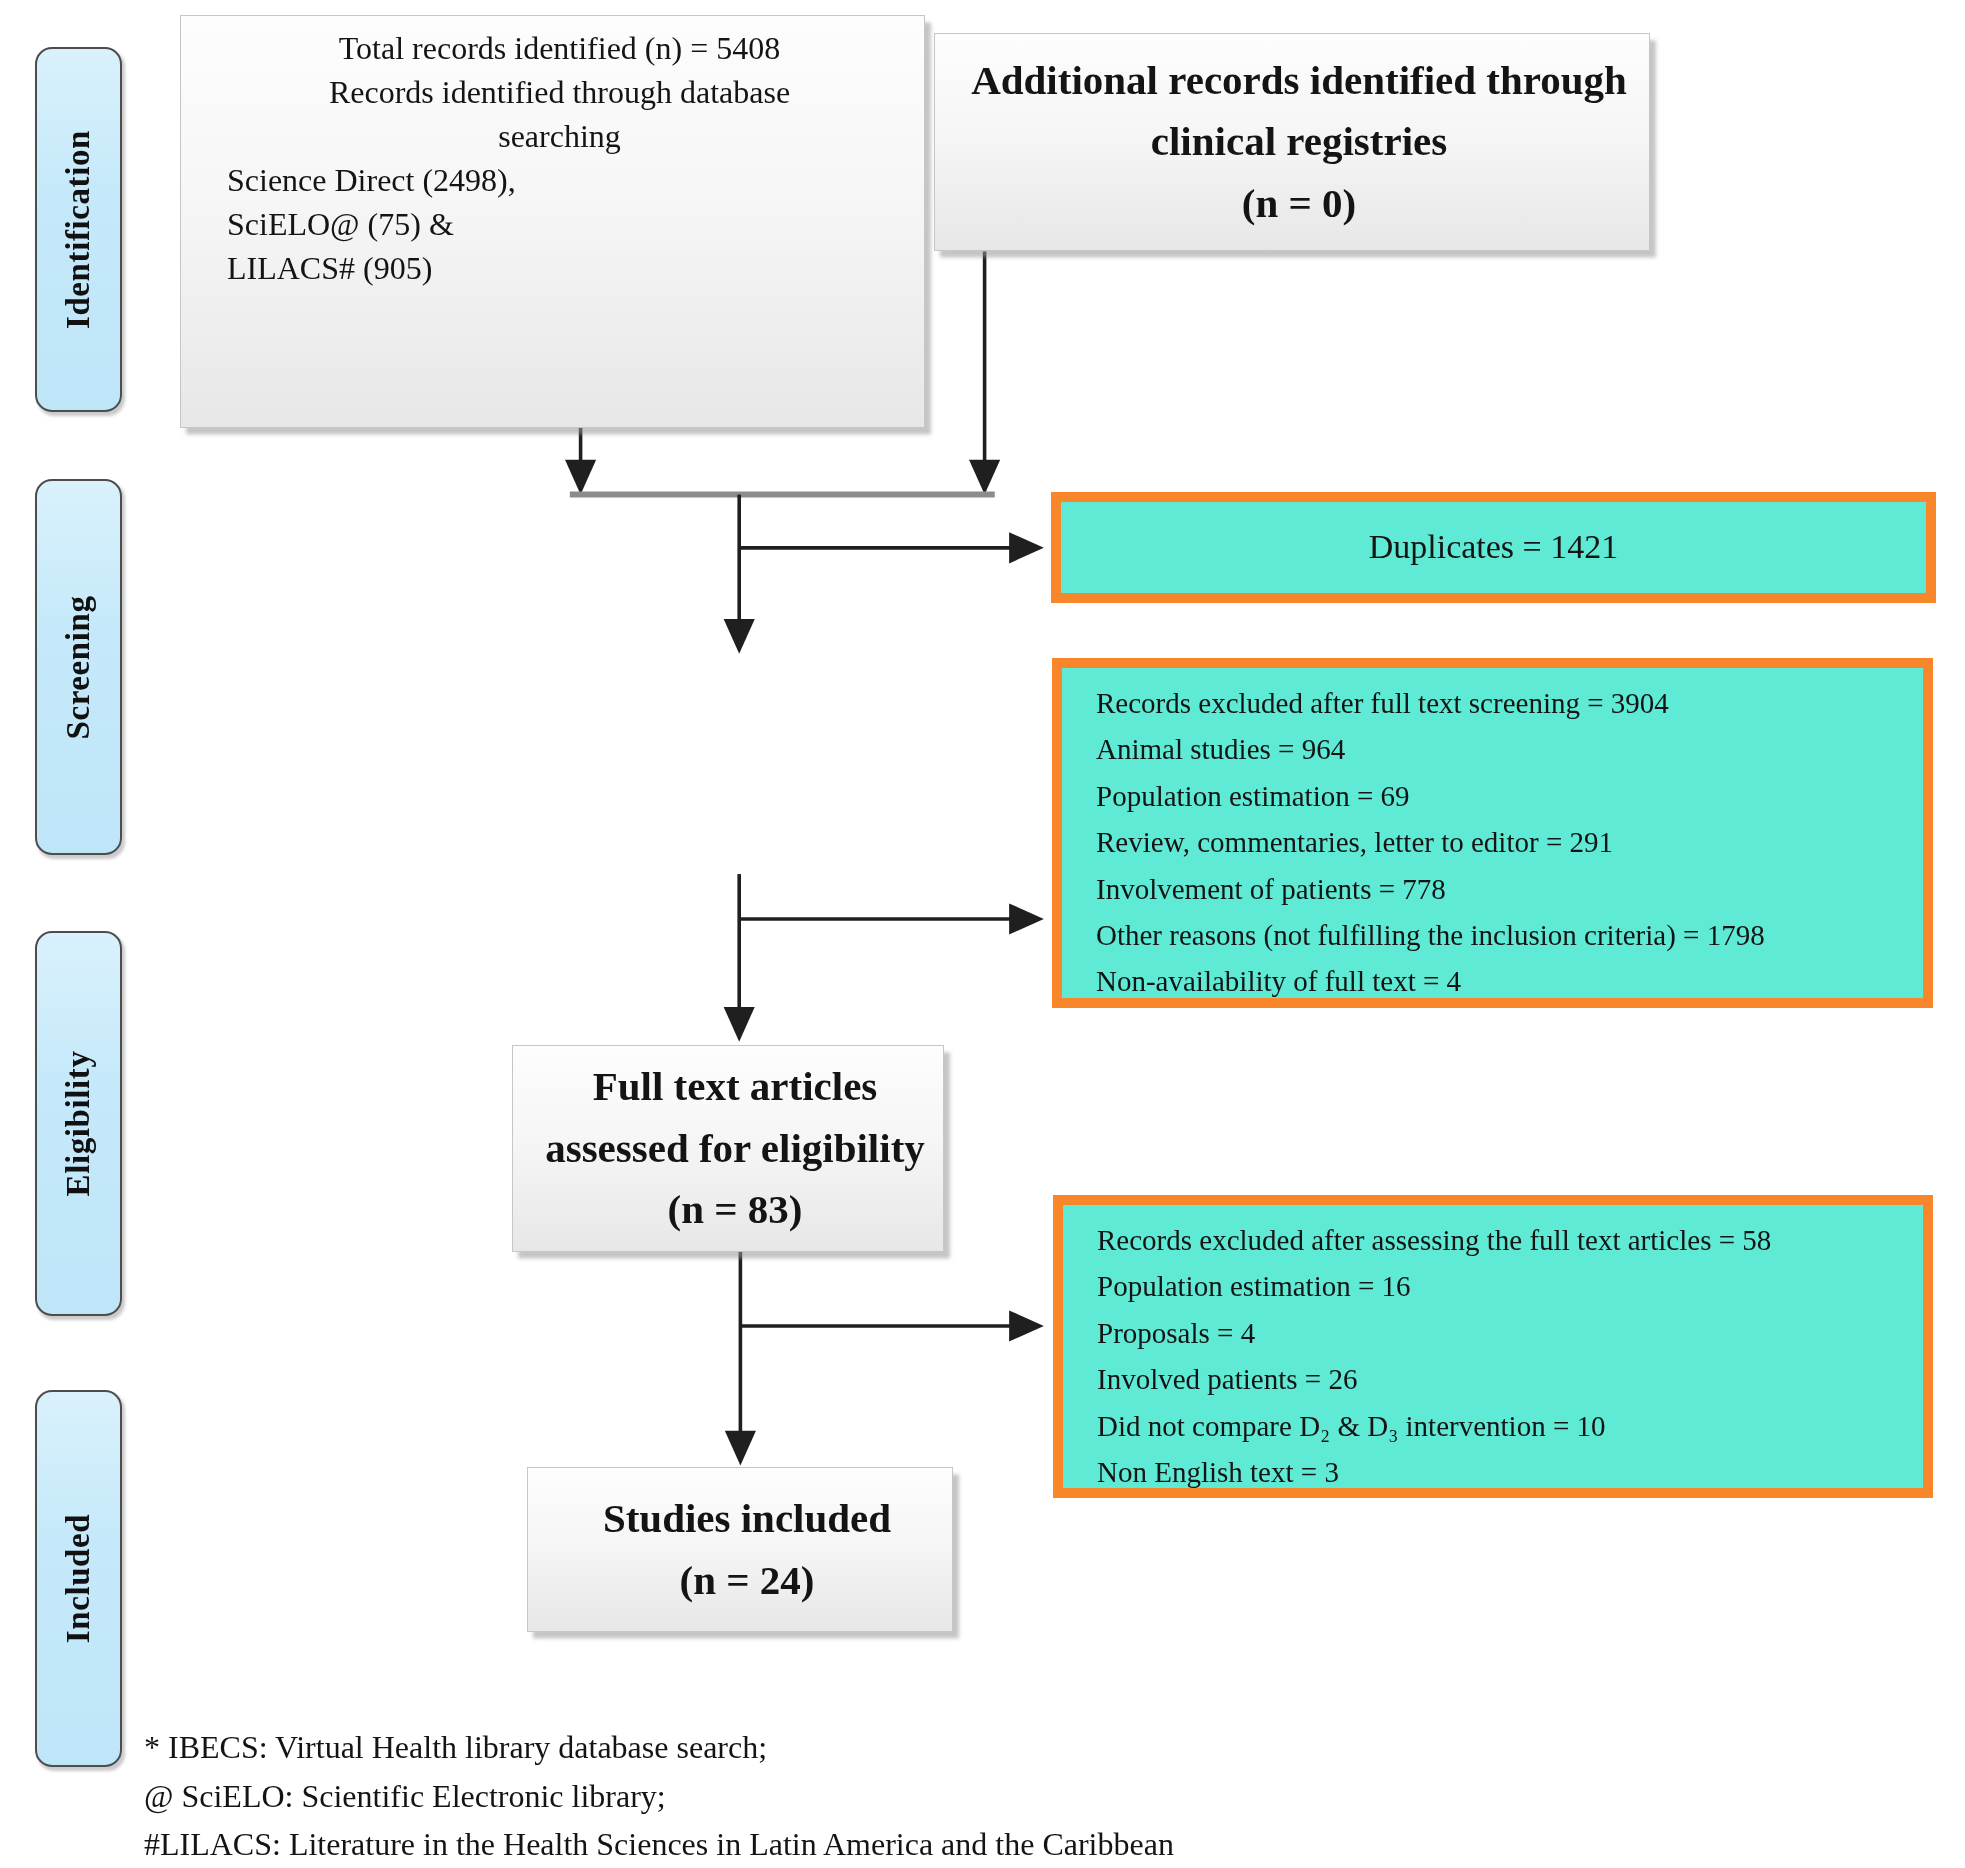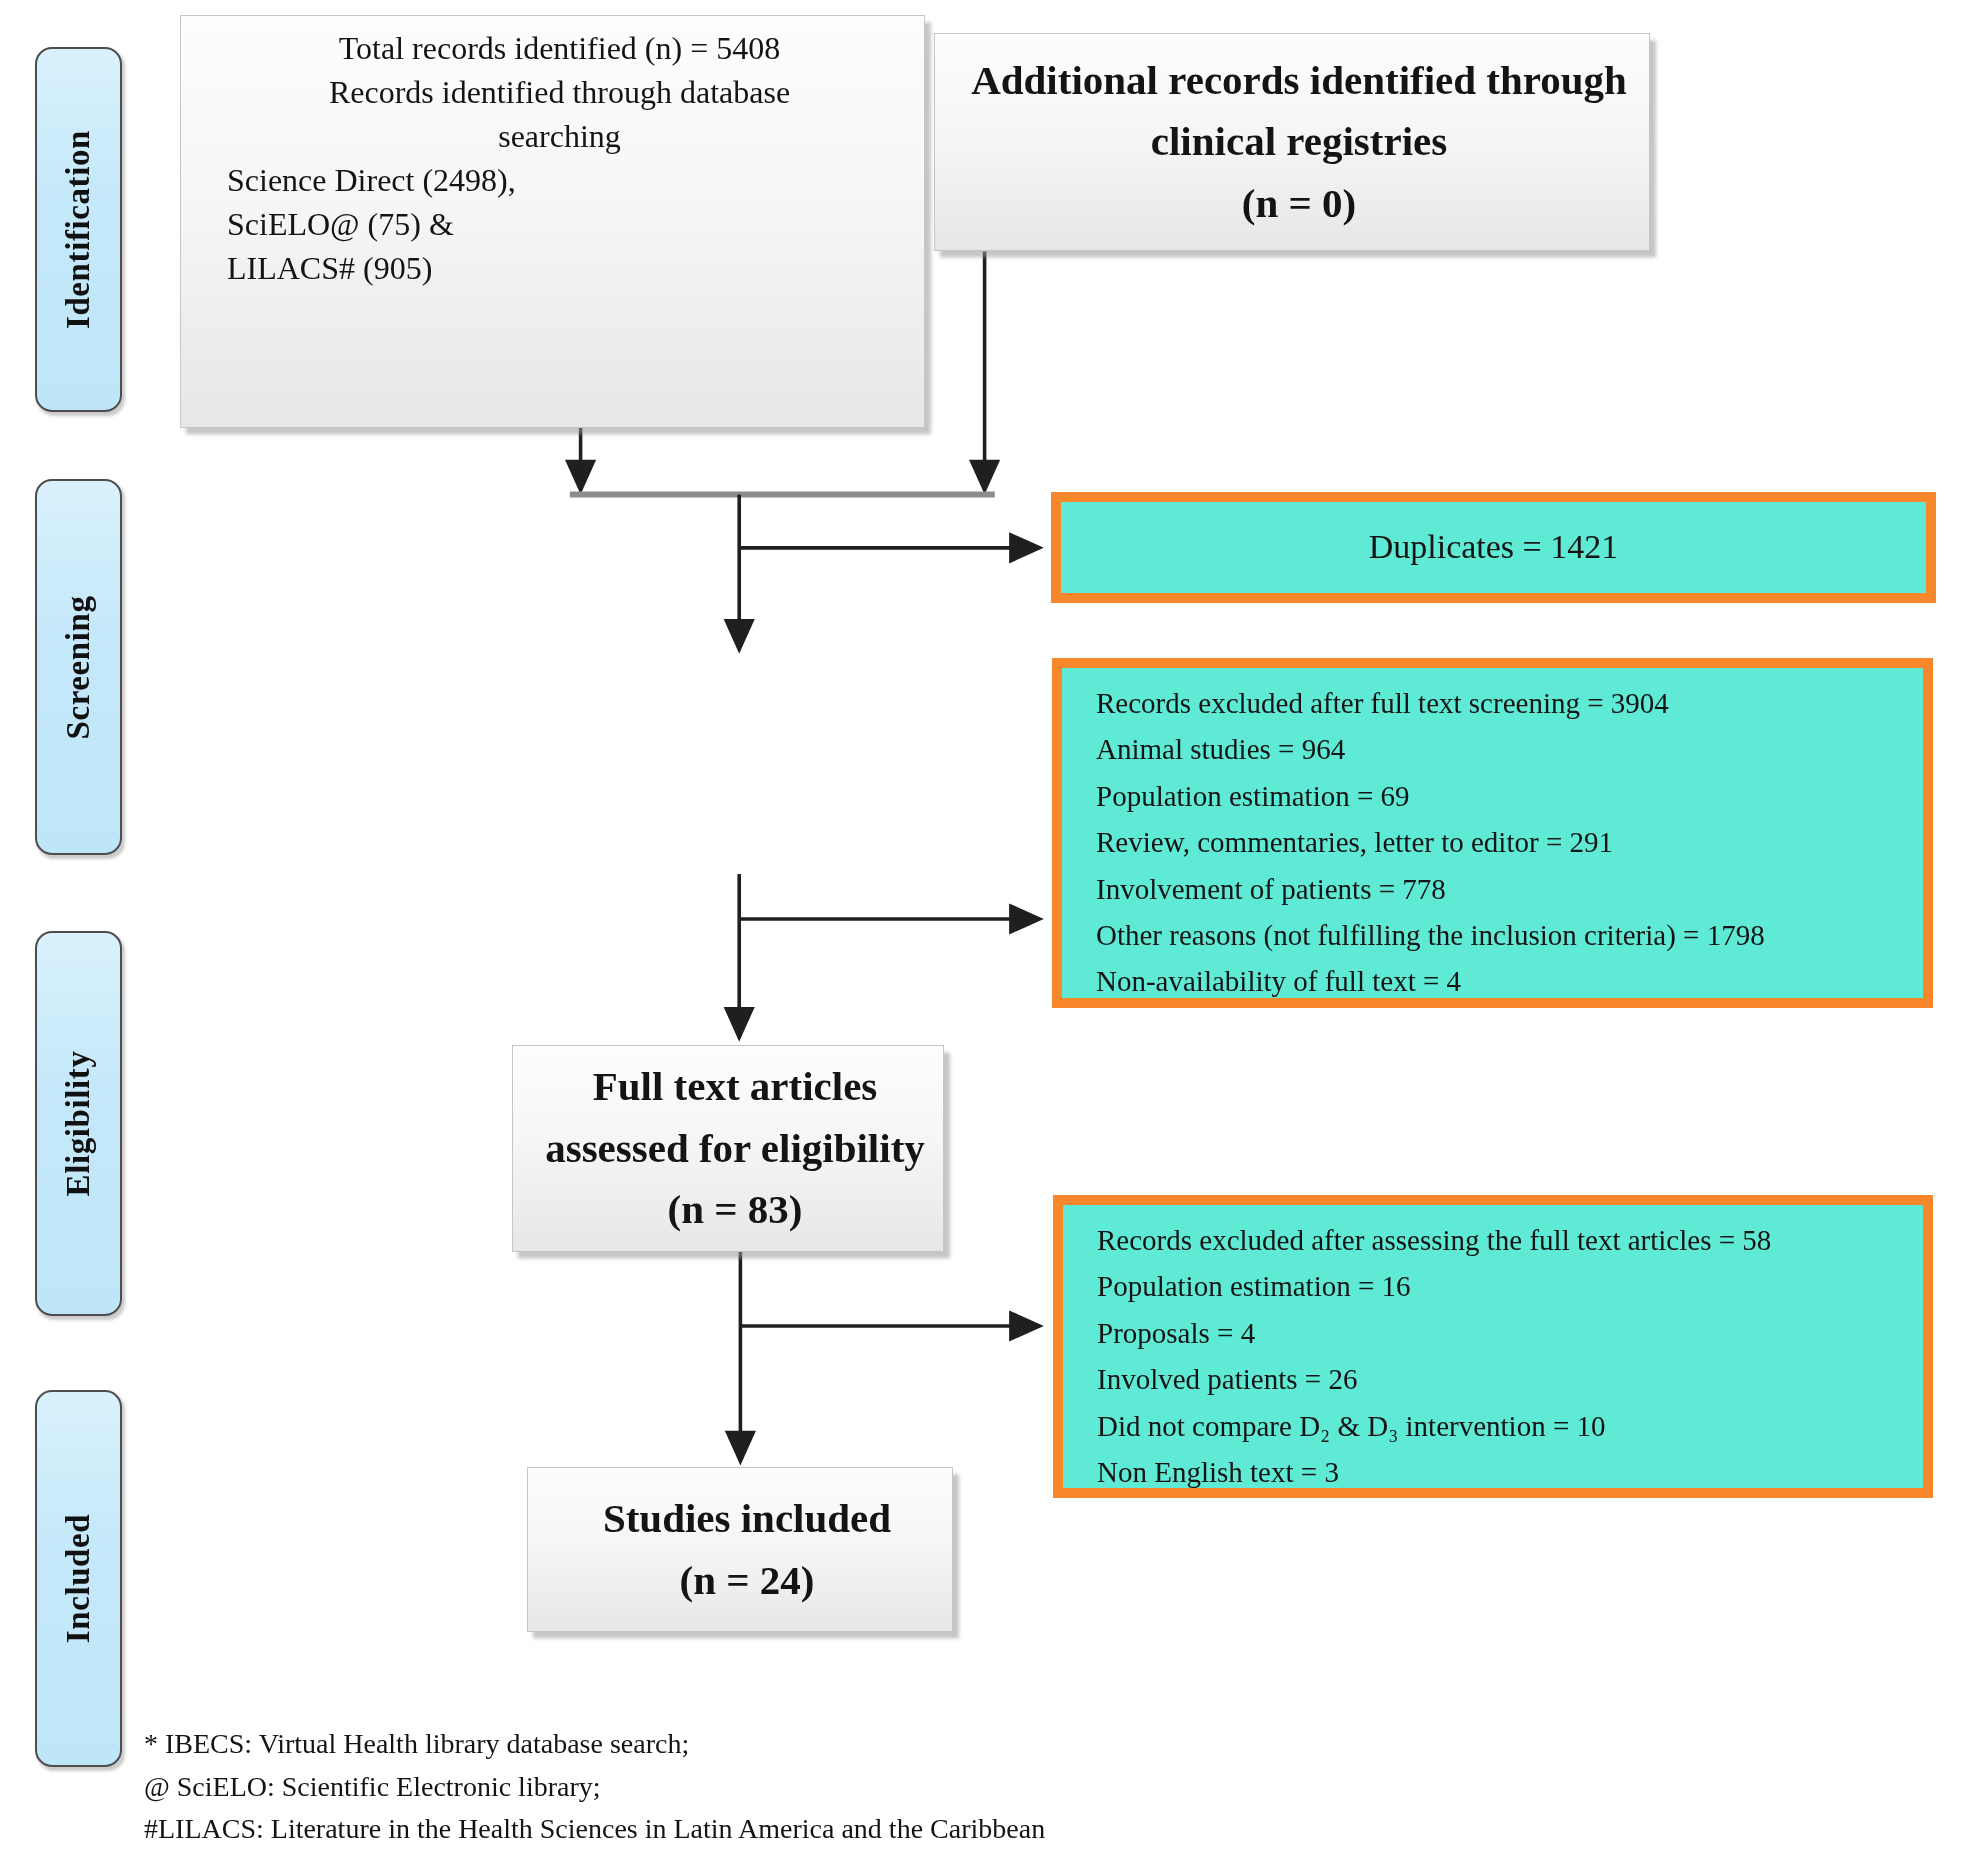--- a/index.html
+++ b/index.html
@@ -34,21 +34,21 @@
     background:linear-gradient(180deg,#d9f1fc 0%,#c5e9fa 40%,#bfe5f8 100%);
     border:2.4px solid #4d4d4d;border-radius:17px;
     display:flex;align-items:center;justify-content:center;
     box-shadow:2.4px 3.6px 3px rgba(140,140,140,0.45);
   }
   .stage span{
     transform:rotate(-90deg);white-space:nowrap;
     font-weight:bold;font-size:33px;letter-spacing:0.6px;color:#111;
   }
   
-  .footnotes{position:absolute;left:144px;top:1723px;z-index:2;font-size:28px;line-height:1.52;}
+  .footnotes{position:absolute;left:144px;top:1723px;z-index:2;font-size:32px;line-height:1.52;}
 </style>
 </head>
 <body>
 
 <div class="canvas">
 
   <svg class="connectors" viewBox="0 0 3283 3122" xmlns="http://www.w3.org/2000/svg">
 
     <line x1="970" y1="713" x2="970" y2="772" stroke="#1f1f1f" stroke-width="6"></line>
     <polygon points="944,768 996,768 970,826" fill="#1f1f1f"></polygon>

